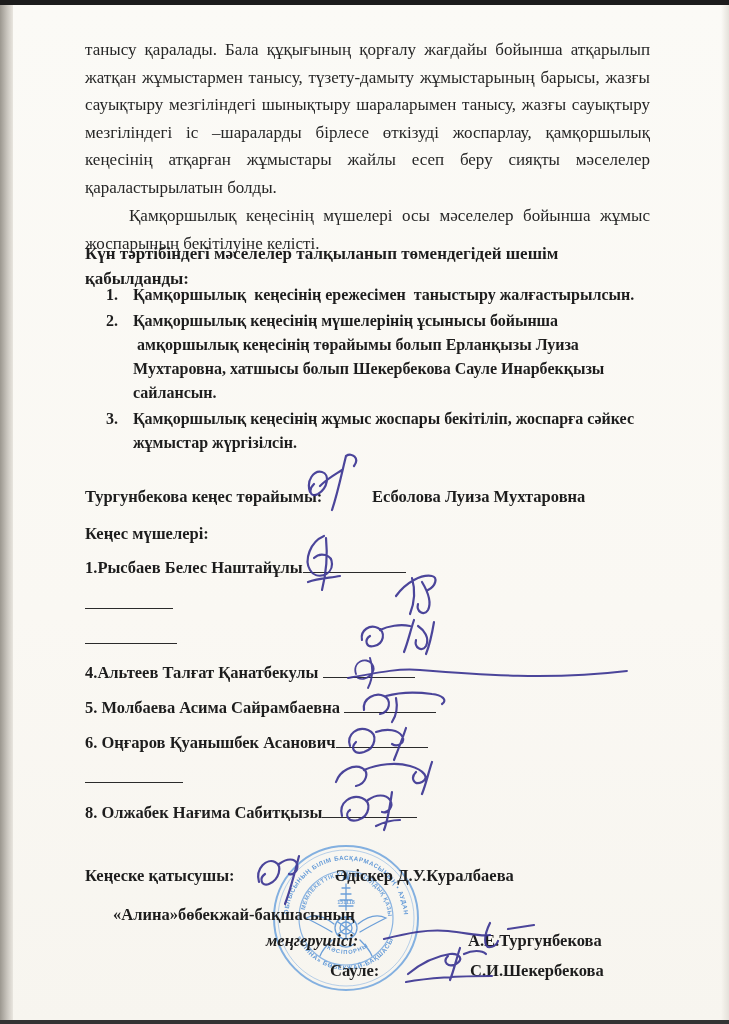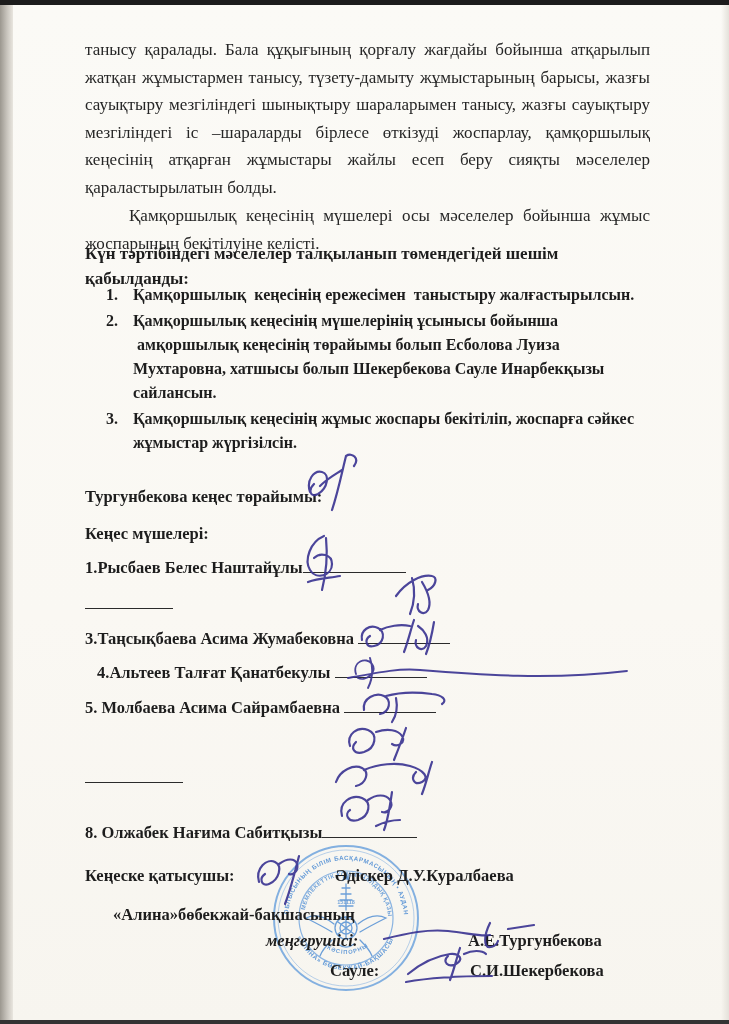--- a/index.html
+++ b/index.html
@@ -94,57 +94,61 @@
   <div class="abs body-text indent" style="left:85px;top:202px;width:565px;">Қамқоршылық кеңесінің мүшелері осы мәселелер бойынша жұмыс жоспарының бекітілуіне келісті.</div>
 
   <div class="abs dlist">
     <div class="dli">
       <span class="num">1.</span>
       <span class="itext">Қамқоршылық  кеңесінің ережесімен  таныстыру жалғастырылсын.</span>
     </div>
     <div class="dli">
       <span class="num">2.</span>
       <span class="itext">Қамқоршылық кеңесінің мүшелерінің ұсынысы бойынша
- амқоршылық кеңесінің төрайымы болып Есболова Луиза
+ амқоршылық кеңесінің төрайымы болып Ерланқызы Луиза
 Мухтаровна, хатшысы болып Шекербекова Сауле Инарбекқызы
 сайлансын.</span>
     </div>
     <div class="dli">
       <span class="num">3.</span>
       <span class="itext">Қамқоршылық кеңесінің жұмыс жоспары бекітіліп, жоспарға сәйкес
 жұмыстар жүргізілсін.</span>
     </div>
   </div>
 
   <div class="abs sigline" style="left:85px;top:487px;">Тургунбекова кеңес төрайымы:</div>
+  <div class="abs sigline" style="left:372px;top:487px;">Есболова Луиза Мухтаровна</div>
   <svg class="ink" style="left:298px;top:450px;" width="75" height="64" viewBox="0 0 75 64">
     <path d="M12,42 C8,30 16,20 24,22 C32,24 30,38 20,44 C12,48 10,40 16,34 M22,36 C30,28 38,24 44,20 M48,6 C44,22 40,42 34,60 M48,6 C54,2 62,8 56,16"></path>
   </svg>
 
   <div class="abs sigline" style="left:85px;top:524px;">Кеңес мүшелері:</div>
 
   <div class="abs sigline" style="left:85px;top:558px;">
     <span>1.Рысбаев Белес Наштайұлы</span><span class="uline" style="width:103px;"></span>
   </div>
   <div class="abs sigline" style="left:85px;top:594px;">
     <span class="uline" style="width:88px;"></span>
   </div>
   <div class="abs sigline" style="left:85px;top:629px;">
-    <span>3.Таңсықбаева Асима Жумабековна </span><span class="uline" style="width:92px;"></span>
+    <span class="uline" style="width:92px;"></span>
   </div>
-  <div class="abs sigline" style="left:85px;top:663px;margin-left:12px;">
+  <div class="abs sigline" style="left:85px;top:663px;">
     <span>4.Альтеев Талғат Қанатбекулы </span><span class="uline" style="width:92px;"></span>
   </div>
   <div class="abs sigline" style="left:85px;top:698px;">
     <span>5. Молбаева Асима Сайрамбаевна </span><span class="uline" style="width:92px;"></span>
   </div>
+  <div class="abs sigline" style="left:85px;top:733px;">
+    <span>6. Оңғаров Қуанышбек Асанович</span><span class="uline" style="width:92px;"></span>
+  </div>
   <div class="abs sigline" style="left:85px;top:768px;">
     <span class="uline" style="width:98px;"></span>
   </div>
-  <div class="abs sigline" style="left:85px;top:803px;margin-top:20px;">
+  <div class="abs sigline" style="left:85px;top:803px;">
     <span>8. Олжабек Нағима Сабитқызы</span><span class="uline" style="width:95px;"></span>
   </div>
 
   <svg class="ink" style="left:296px;top:526px;" width="60" height="70" viewBox="0 0 60 70">
     <path d="M28,10 C14,16 8,34 14,44 C20,54 36,50 36,38 C36,28 24,26 18,32 M30,12 C32,32 30,48 26,64 M12,56 C22,52 34,52 44,50"></path>
   </svg>
   <svg class="ink" style="left:388px;top:566px;" width="60" height="52" viewBox="0 0 60 52">
     <path d="M8,30 C18,16 34,8 44,10 C50,11 48,20 40,24 M24,12 C28,26 26,38 22,48 M34,16 C40,26 44,36 40,44 C36,50 28,46 30,38"></path>
   </svg>
   <svg class="ink" style="left:352px;top:612px;" width="95" height="46" viewBox="0 0 95 46">

